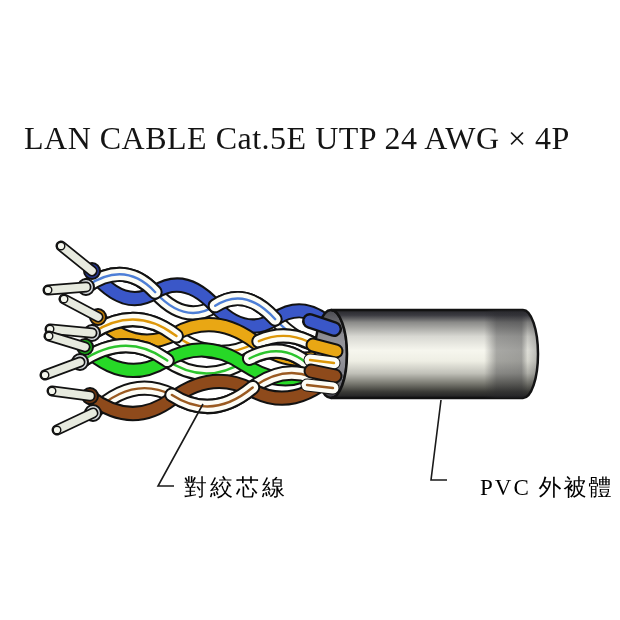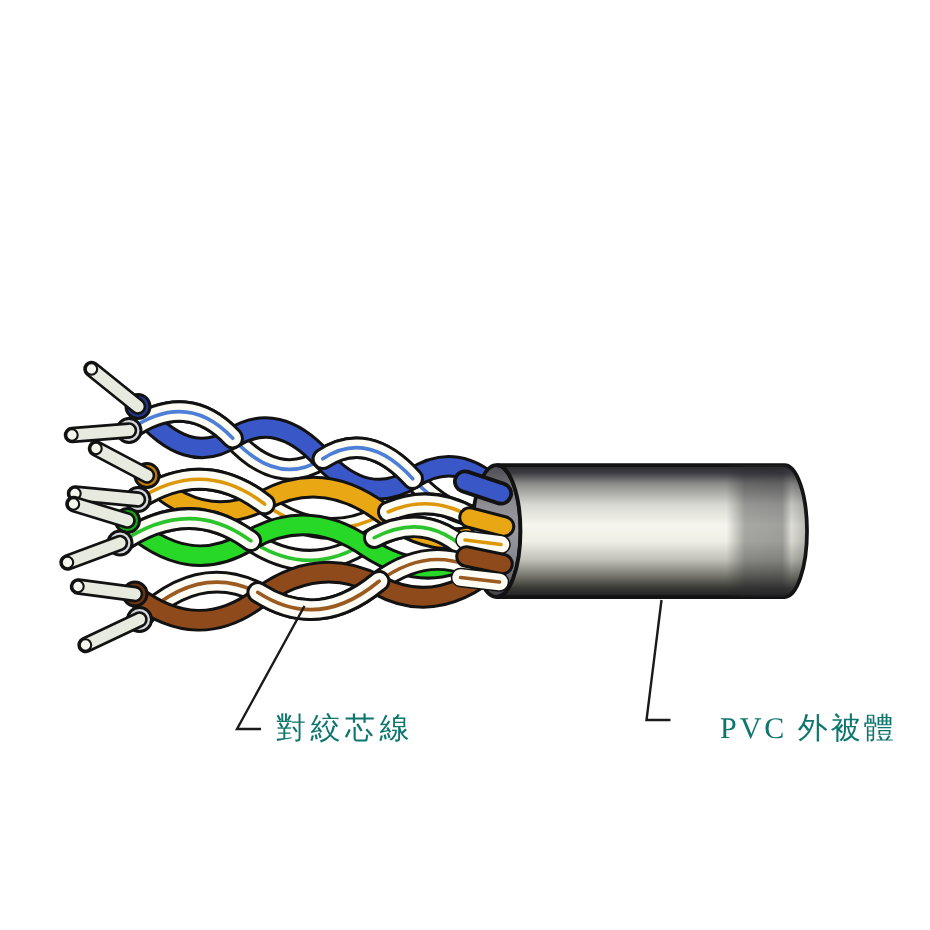--- a/index.html
+++ b/index.html
@@ -1,20 +1,20 @@
 <!DOCTYPE html>
 <html style="--outline: #121212; --wire-white: #fdfdf6; --wire-blue: #3a57c8; --stripe-blue: #4d7fd6; --wire-orange: #e9a714; --stripe-orange: #dd9708; --wire-green: #27d827; --stripe-green: #2cc42c; --wire-brown: #8e4a1b; --stripe-brown: #9a5a20; --conductor: #e7eadf; --conductor-cap: #f5f7ee; --ring-blue: #24368f; --ring-orange: #c07d08; --ring-green: #17a817; --ring-brown: #6b3512; --ring-white: #d4d8dc; --jacket-light: #f6f6ee; --jacket-dark: #26262a; --jacket-ring: #8e8e94;"><head>
 <meta charset="utf-8">
 <style>
   html,body{margin:0;padding:0;background:#ffffff;}
   #page{position:relative;width:620px;height:620px;background:#ffffff;overflow:hidden;
         font-family:"Liberation Serif","DejaVu Serif",serif;}
   #title{position:absolute;left:24px;top:120px;font-size:32px;letter-spacing:0.5px;
          color:#141414;white-space:nowrap;}
-  .callout{position:absolute;font-size:20px;color:#0f766e;letter-spacing:3px;white-space:nowrap;}
+  .callout{position:absolute;font-size:23px;color:#000000;letter-spacing:3px;white-space:nowrap;}
   #label-pair{left:184px;top:472px;}
   #label-jacket{left:480px;top:472px;letter-spacing:2px;}
   #diagram{position:absolute;left:0;top:0;}
   
   .ol   {stroke:var(--outline);stroke-width:15;fill:none;stroke-linecap:round;}
   .olthin{stroke:var(--outline);fill:none;stroke-linecap:round;}
   .c-white {stroke:var(--wire-white);stroke-width:11;fill:none;stroke-linecap:round;}
   .c-blue  {stroke:var(--wire-blue);stroke-width:11;fill:none;stroke-linecap:round;}
   .c-orange{stroke:var(--wire-orange);stroke-width:11;fill:none;stroke-linecap:round;}
   .c-green {stroke:var(--wire-green);stroke-width:11;fill:none;stroke-linecap:round;}
@@ -25,20 +25,21 @@
   .s-brown {stroke:var(--stripe-brown);stroke-width:2.4;fill:none;stroke-linecap:round;}
   .cond-ol  {stroke:var(--outline);stroke-width:11;fill:none;stroke-linecap:round;}
   .cond-fill{stroke:var(--conductor);stroke-width:7.5;fill:none;stroke-linecap:round;}
   .leader{stroke:#1a1a1a;stroke-width:1.6;fill:none;}
 </style>
 </head>
 <body>
 
 <div id="page">
 
+  <div id="title">LAN CABLE Cat.5E UTP 24 AWG × 4P</div>
 
   <svg id="diagram" width="620" height="620" viewBox="0 0 620 620">
     <defs>
       <linearGradient id="jbody" x1="0" y1="0" x2="0" y2="1">
         <stop offset="0" stop-color="#26262a"></stop>
         <stop offset="0.06" stop-color="#3c3c42"></stop>
         <stop offset="0.14" stop-color="#8a8a88"></stop>
         <stop offset="0.30" stop-color="#d8d8d2"></stop>
         <stop offset="0.46" stop-color="#f6f6ee"></stop>
         <stop offset="0.58" stop-color="#eeeee4"></stop>

